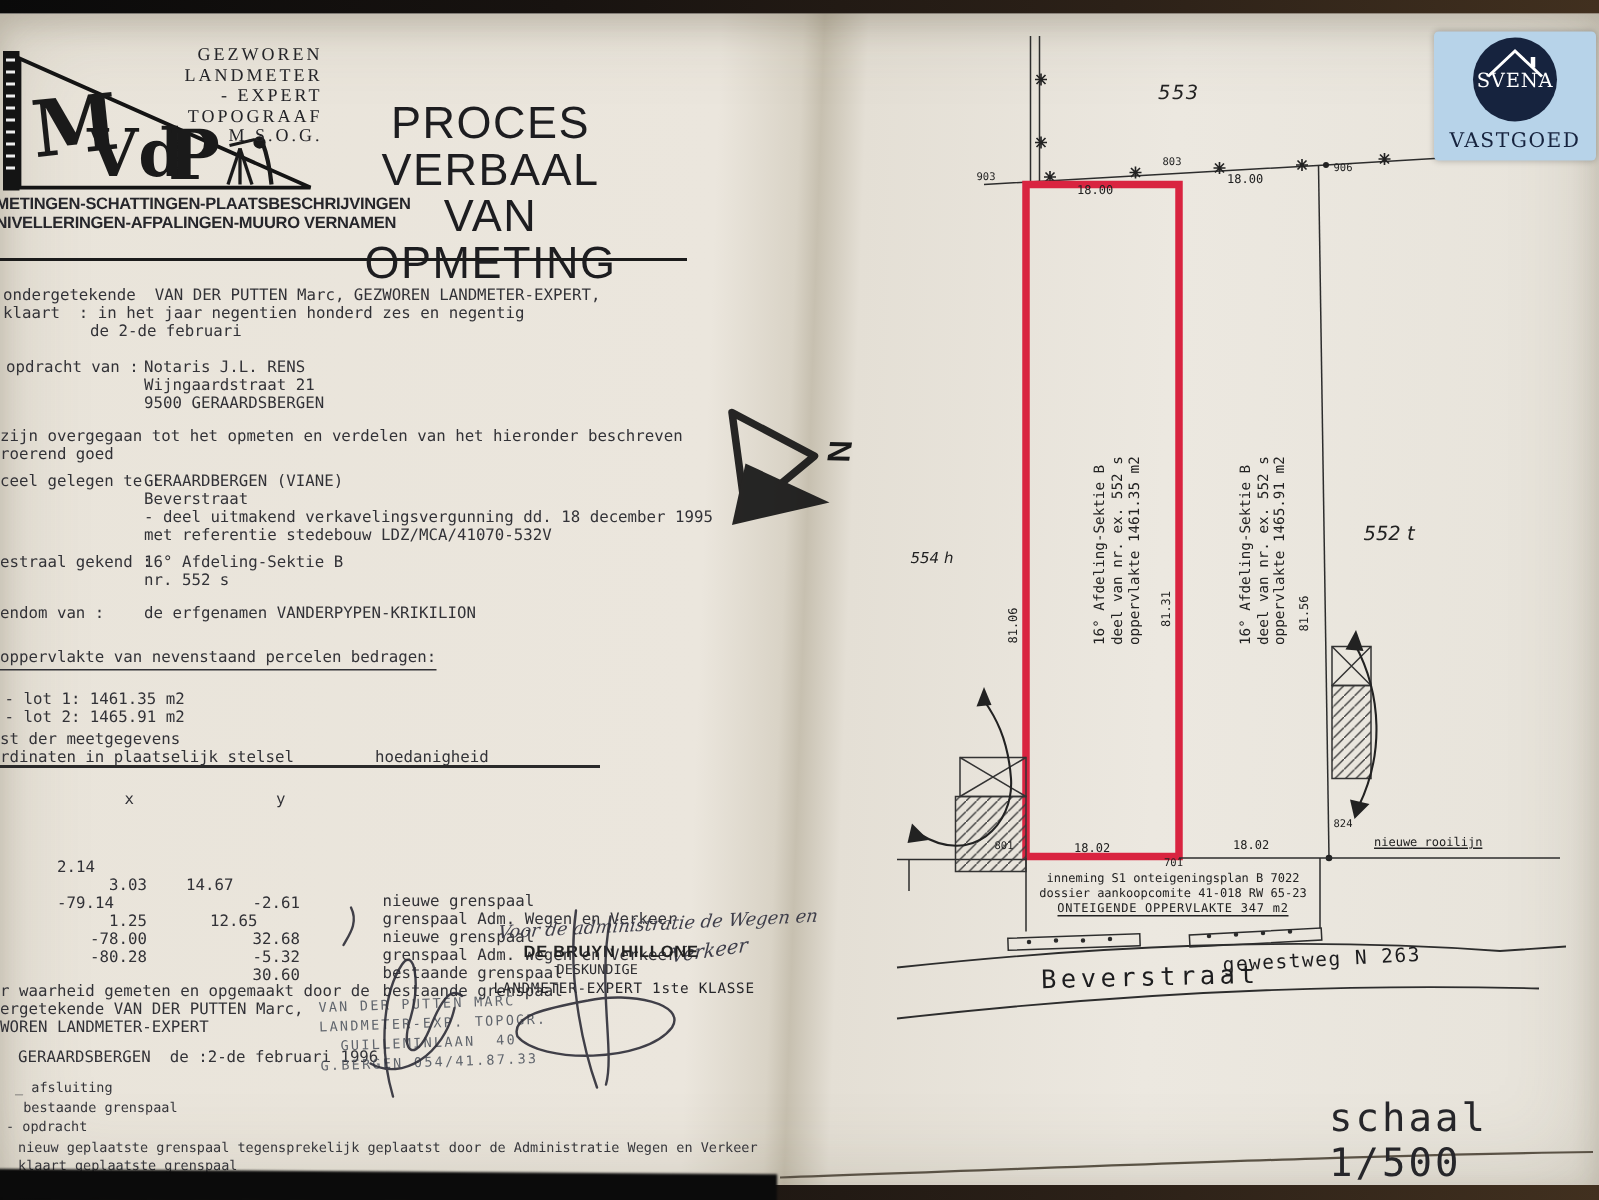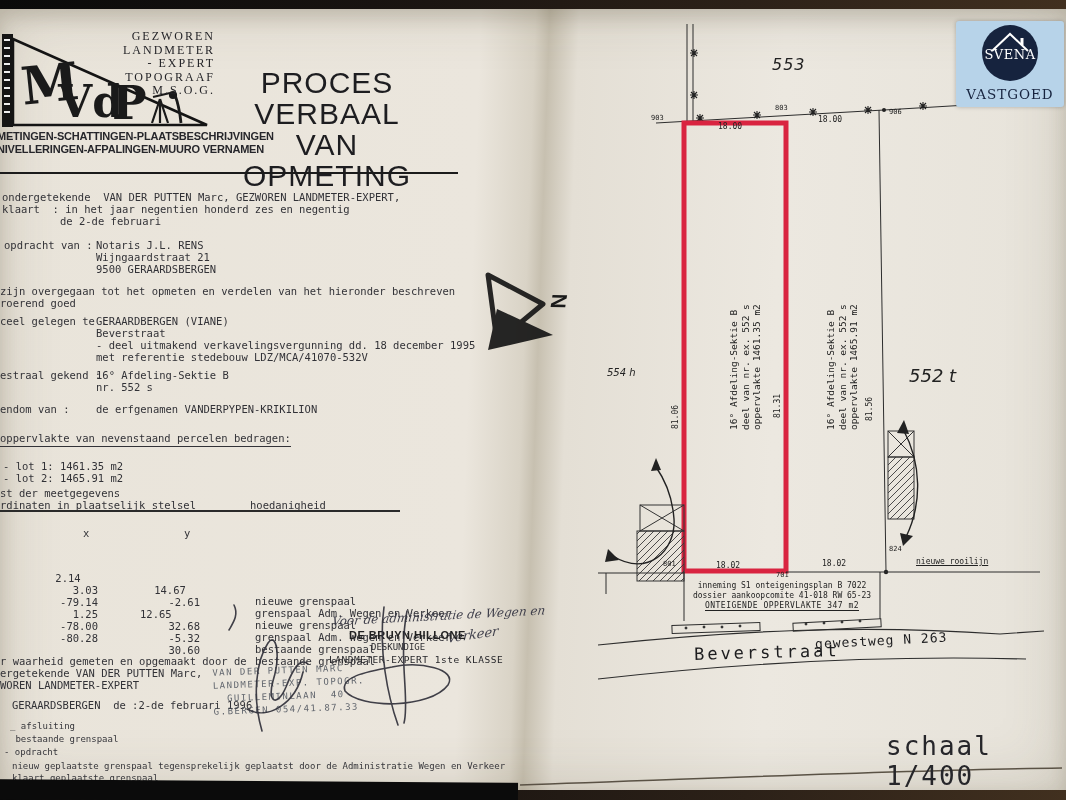--- a/index.html
+++ b/index.html
@@ -146,33 +146,33 @@
     <span class="t" style="left:0;top:491px">rdinaten in plaatselijk stelsel</span>
     <span class="t" style="left:250px;top:491px">hoedanigheid</span>
     <div class="hr2"></div>
 
     <span class="t" style="left:83px;top:519px">x</span>
     <span class="t" style="left:184px;top:519px">y</span>
 
     <div>
       <div class="t" style="left:0;top:541px;width:470px">
         <span style="position:absolute;left:-7px;width:9px;overflow:hidden">1</span>
-        <span style="position:absolute;left:38px;width:60px;text-align:center">2.14</span>
-        <span style="position:absolute;left:140px;width:60px;text-align:center">14.67</span>
+        <span style="position:absolute;left:38px;width:60px;text-align:left">2.14</span>
+        <span style="position:absolute;left:124px;width:60px;text-align:left">14.67</span>
         <span style="position:absolute;left:255px">nieuwe grenspaal</span>
       </div>
       <div class="t" style="left:0;top:553px;width:470px">
         <span style="position:absolute;left:-7px;width:9px;overflow:hidden">2</span>
         <span style="position:absolute;left:38px;width:60px;text-align:right">3.03</span>
         <span style="position:absolute;left:140px;width:60px;text-align:right">-2.61</span>
         <span style="position:absolute;left:255px">grenspaal Adm. Wegen en Verkeer</span>
       </div>
       <div class="t" style="left:0;top:565px;width:470px">
         <span style="position:absolute;left:-7px;width:9px;overflow:hidden">3</span>
-        <span style="position:absolute;left:38px;width:60px;text-align:right">-79.14</span>
+        <span style="position:absolute;left:38px;width:60px;text-align:left">-79.14</span>
         <span style="position:absolute;left:140px;width:60px;text-align:left">12.65</span>
         <span style="position:absolute;left:255px">nieuwe grenspaal</span>
       </div>
       <div class="t" style="left:0;top:577px;width:470px">
         <span style="position:absolute;left:-7px;width:9px;overflow:hidden">4</span>
         <span style="position:absolute;left:38px;width:60px;text-align:right">1.25</span>
         <span style="position:absolute;left:140px;width:60px;text-align:right">32.68</span>
         <span style="position:absolute;left:255px">grenspaal Adm. Wegen en Verkeer</span>
       </div>
       <div class="t" style="left:0;top:589px;width:470px">
@@ -303,23 +303,23 @@
       <g stroke="#2e2e38" stroke-width="1.6" fill="none" stroke-linecap="round" opacity="0.9">
         <path d="M262,722 C252,688 256,652 268,634 C276,622 281,646 273,672 C267,693 277,699 286,678 C293,660 300,648 308,655"></path>
         <path d="M247,700 C268,712 296,694 303,663"></path>
         <path d="M384,598 C378,640 388,688 398,716"></path>
         <path d="M407,602 C398,648 410,692 404,714"></path>
         <path d="M345,682 C360,700 430,700 448,676 C458,660 420,652 392,658 C365,663 340,668 345,682"></path>
         <path d="M234,596 C239,606 233,614 229,621"></path>
       </g>
     </svg>
 
-    <span class="parcel-big" style="left:772px;top:46px;font-size:16px;letter-spacing:1px">553</span>
+    <span class="parcel-big" style="left:772px;top:46px;font-size:13px;letter-spacing:1px">553</span>
     <span class="parcel-big" style="left:607px;top:358px;font-size:10px">554 h</span>
-    <span class="parcel-big" style="left:909px;top:356px;font-size:18px">552 t</span>
+    <span class="parcel-big" style="left:909px;top:340px;font-size:13px">552 t</span>
 
     <span class="lbl tiny" style="left:651px;top:106px">903</span>
     <span class="lbl tiny" style="left:775px;top:96px">803</span>
     <span class="lbl tiny" style="left:889px;top:100px">906</span>
     <span class="lbl tiny" style="left:663px;top:552px">801</span>
     <span class="lbl tiny" style="left:776px;top:563px">701</span>
     <span class="lbl tiny" style="left:889px;top:537px">824</span>
 
     <span class="lbl" style="left:718px;top:114px">18.00</span>
     <span class="lbl" style="left:818px;top:107px">18.00</span>
@@ -336,21 +336,21 @@
     <span class="lbl" style="left:916px;top:549px;text-decoration:underline">nieuwe rooilijn</span>
 
     <div class="inneming">
       <span style="display:block">inneming S1 onteigeningsplan B 7022</span>
       <span style="display:block">dossier aankoopcomite 41-018 RW 65-23</span>
       <span class="u4">ONTEIGENDE OPPERVLAKTE 347 m2</span>
     </div>
 
     <span class="street">Beverstraat</span>
     <span class="roadref">gewestweg N 263</span>
-    <span class="scale">schaal 1/400</span>
+    <span class="scale">schaal 1/500</span>
     <span class="north-letter">N</span>
 
     <div class="watermark">
       <div class="wm-circle"></div>
       <svg width="108" height="86">
         <path d="M36,30 L54,13 L72,30" fill="none" stroke="#fff" stroke-width="2"></path>
         <path d="M66,17 L66,24" stroke="#fff" stroke-width="3"></path>
       </svg>
       <span class="wm-name">SVENA</span>
       <span class="wm-sub">VASTGOED</span>

